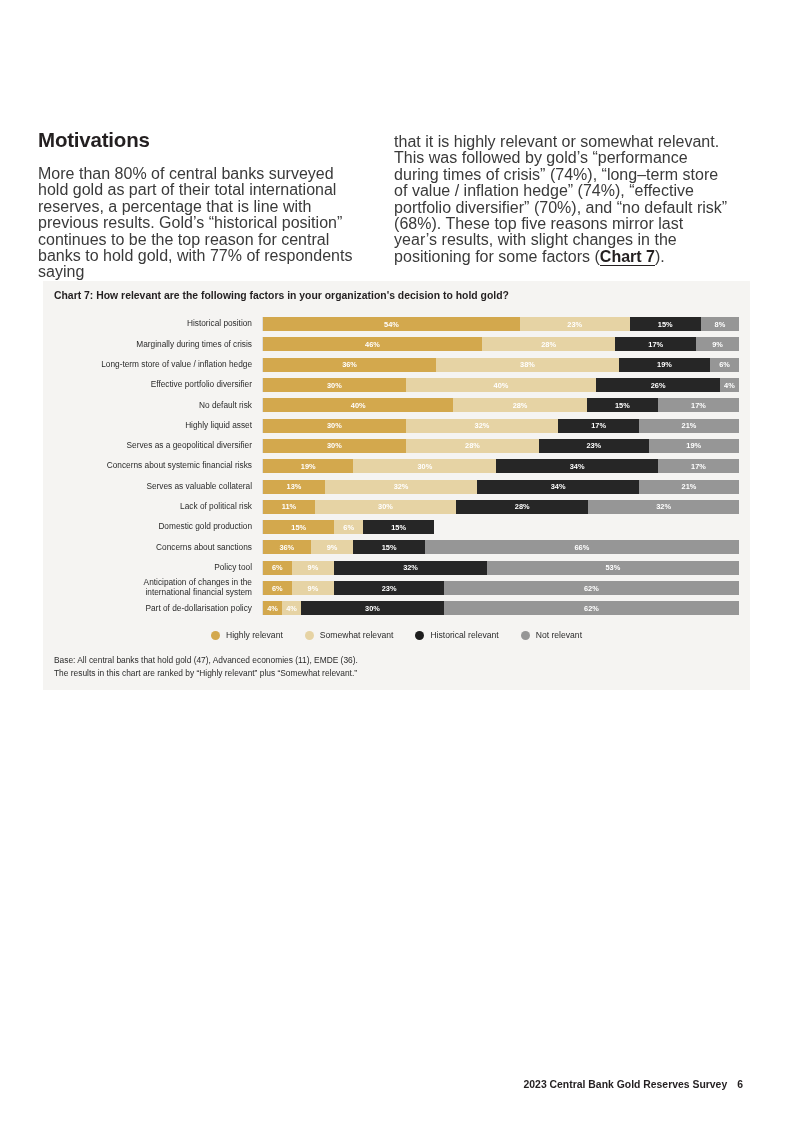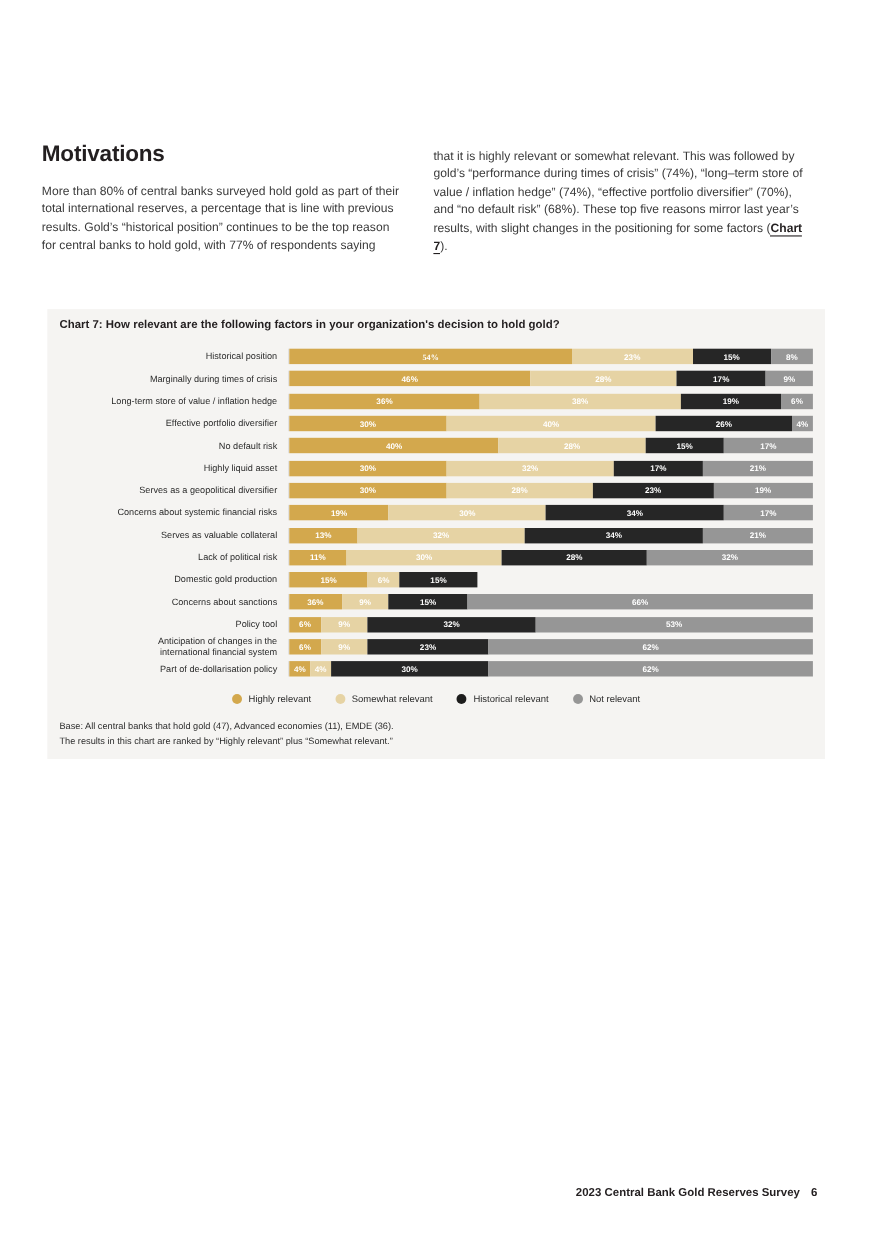--- a/index.html
+++ b/index.html
@@ -32,21 +32,21 @@
 
   h1.title {
     margin: 0 0 14px 0;
     font-size: 20.5px;
     font-weight: 700;
     letter-spacing: -0.2px;
     color: #231f20;
   }
   p.body-text {
     margin: 0;
-    font-size: 11px;
+    font-size: 16px;
     line-height: 16.4px;
     color: #3a3a3a;
     letter-spacing: 0.01px;
   }
   .chart-ref {
     font-weight: 700;
     color: #231f20;
     border-bottom: 1px solid #231f20;
   }
 
@@ -181,21 +181,21 @@
 
   <div class="chart-panel">
     <div class="chart-title">Chart 7: How relevant are the following factors in your organization's decision to hold gold?</div>
 
     <div class="chart-body" id="chart-rows">
         <div class="row">
           <div class="row-label">
             <span>Historical position</span>
           </div>
           <div class="bar-track">
-            <div class="seg s0" style="width: 54%; font-family: Liberation Serif, serif;">54%</div>
+            <div class="seg s0" style="width: 54%;">54%</div>
             <div class="seg s1" style="width: 23%;">23%</div>
             <div class="seg s2" style="width: 15%;">15%</div>
             <div class="seg s3" style="width: 8%;">8%</div>
           </div>
         </div>
         <div class="row">
           <div class="row-label">
             <span>Marginally during times of crisis</span>
           </div>
           <div class="bar-track">

